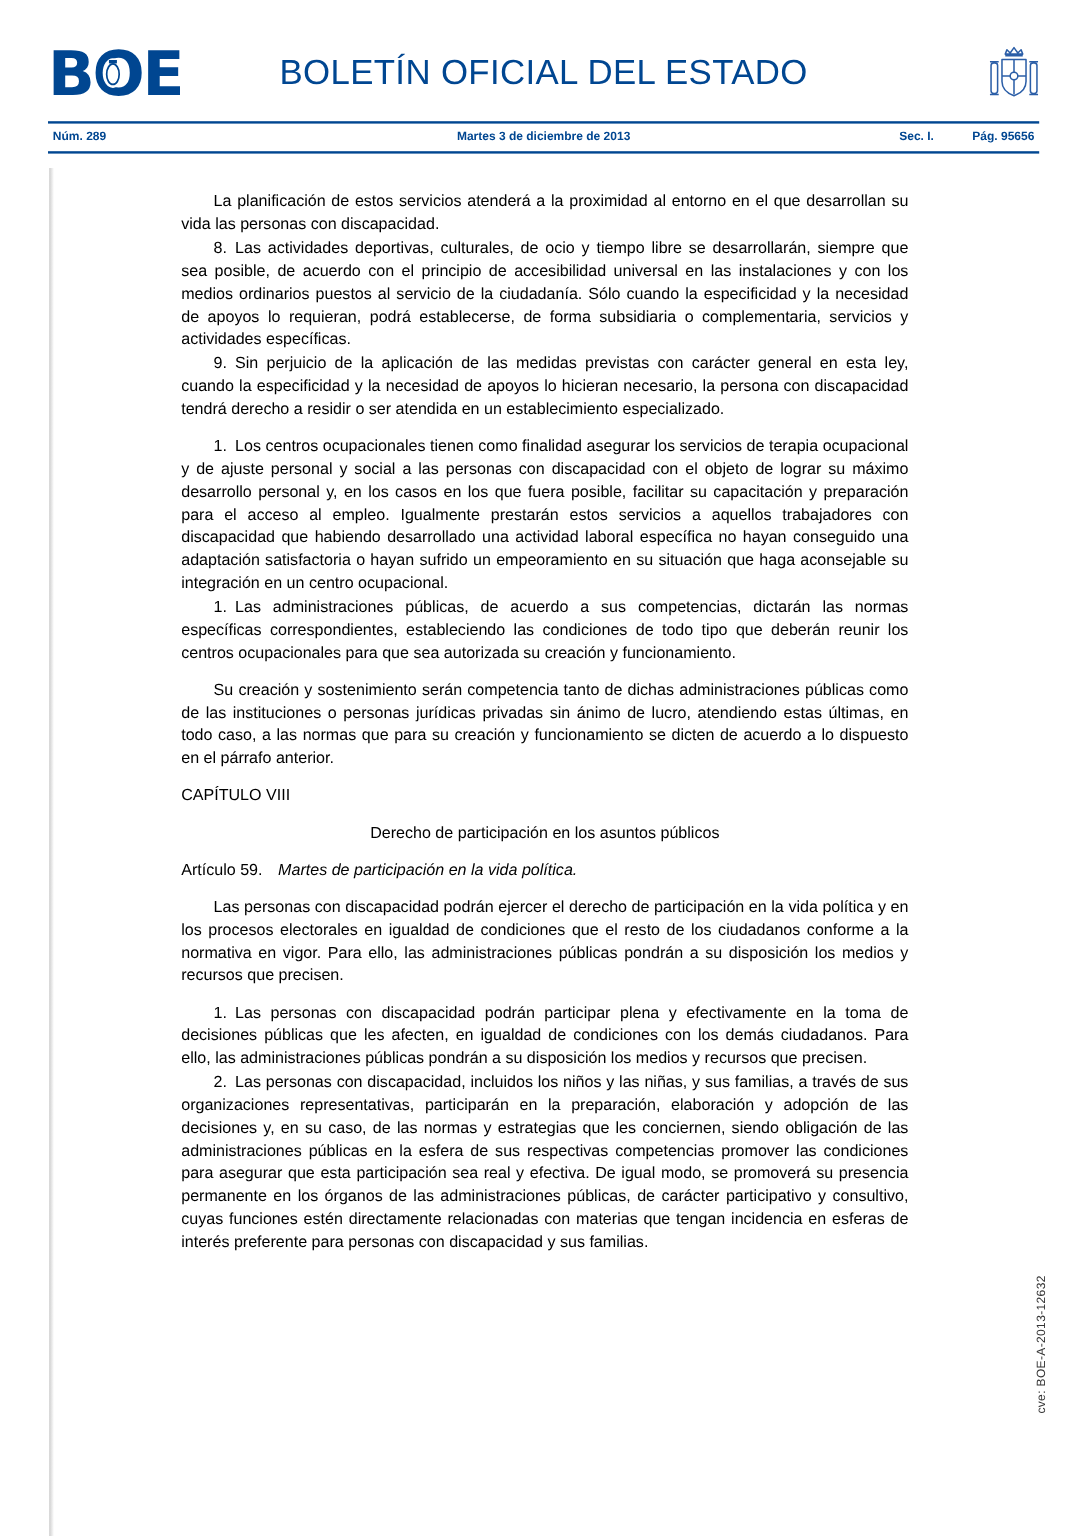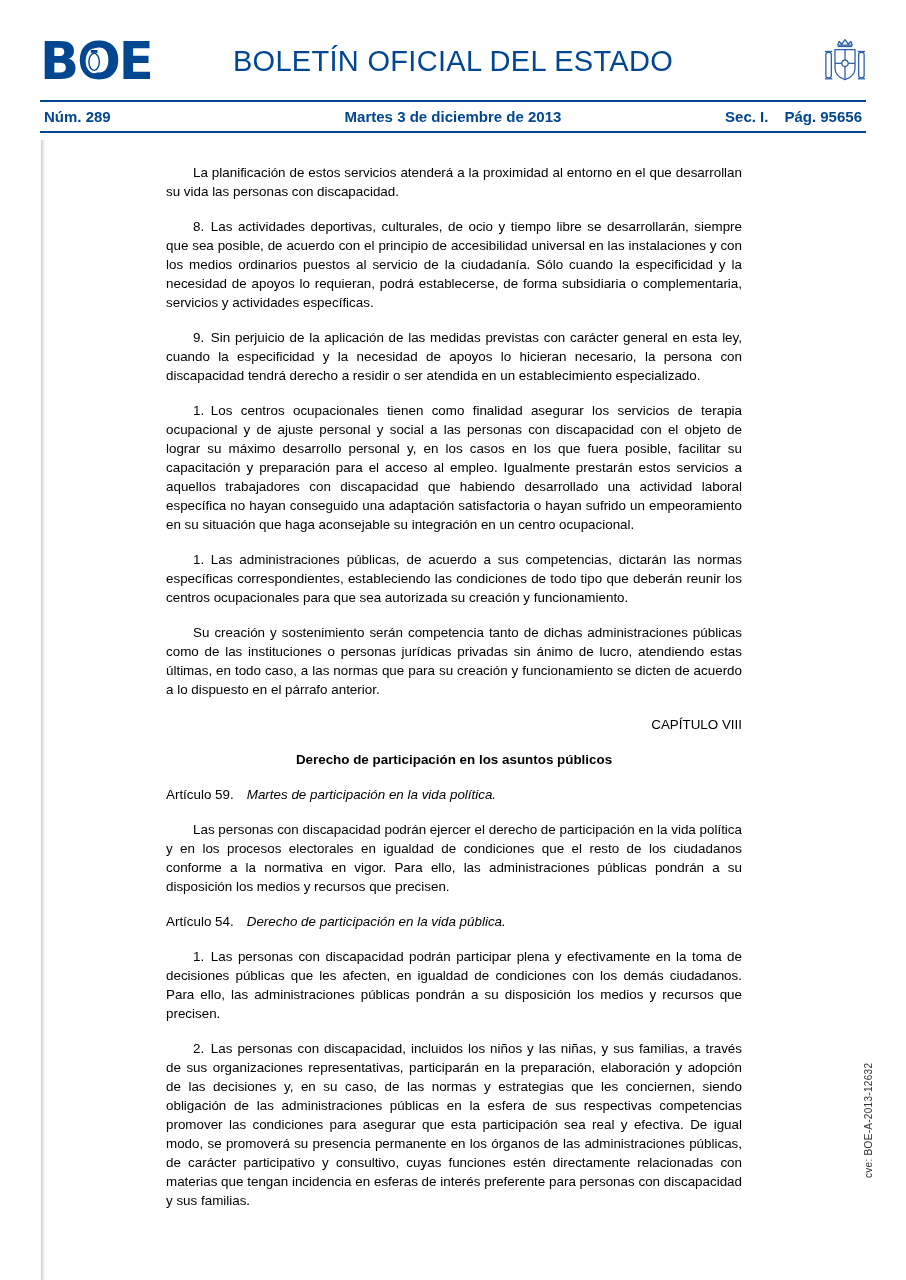--- a/index.html
+++ b/index.html
@@ -39,40 +39,40 @@
     background: #004691;
     margin: 0 40px;
   }
   .meta {
     display: flex;
     align-items: center;
     padding: 6px 4px;
     margin: 0 40px;
     color: #004691;
     font-weight: bold;
-    font-size: 15px;
+    font-size: 10px;
   }
   .meta .left  { flex: 1; text-align: left; }
   .meta .mid   { flex: none; text-align: center; }
   .meta .right { flex: 1; text-align: right; }
-  .meta .pagenum { margin-left: 16px; }
+  .meta .pagenum { margin-left: 32px; }
 
   
   .doc {
     margin: 30px 148px 0 150px;
     font-size: 13.4px;
     line-height: 19px;
     color: #000000;
     text-align: justify;
   }
-  .block { margin: 16px; }
+  .block { margin: 1px; }
   .gap { margin-top: 12px; }
   .p { text-indent: 27px; }
-  .chapter { text-align: right; text-indent: 0; }
-  .section_title { text-align: center; text-indent: 0; font-weight: bold; }
+  .chapter { text-align: left; text-indent: 0; }
+  .section_title { text-align: center; text-indent: 0; font-weight: normal; }
   .article { text-indent: 0; }
   .article .article-title { font-style: italic; margin-left: 13px; }
 
   
   .cve {
     position: absolute;
     top: 1058px;
     right: 32px;
     height: 124px;
     writing-mode: vertical-rl;
@@ -143,21 +143,20 @@
       <p class="block p">La planificación de estos servicios atenderá a la proximidad al entorno en el que desarrollan su vida las personas con discapacidad.</p>
       <p class="block p">8. Las actividades deportivas, culturales, de ocio y tiempo libre se desarrollarán, siempre que sea posible, de acuerdo con el principio de accesibilidad universal en las instalaciones y con los medios ordinarios puestos al servicio de la ciudadanía. Sólo cuando la especificidad y la necesidad de apoyos lo requieran, podrá establecerse, de forma subsidiaria o complementaria, servicios y actividades específicas.</p>
       <p class="block p">9. Sin perjuicio de la aplicación de las medidas previstas con carácter general en esta ley, cuando la especificidad y la necesidad de apoyos lo hicieran necesario, la persona con discapacidad tendrá derecho a residir o ser atendida en un establecimiento especializado.</p>
       <p class="block p gap">1. Los centros ocupacionales tienen como finalidad asegurar los servicios de terapia ocupacional y de ajuste personal y social a las personas con discapacidad con el objeto de lograr su máximo desarrollo personal y, en los casos en los que fuera posible, facilitar su capacitación y preparación para el acceso al empleo. Igualmente prestarán estos servicios a aquellos trabajadores con discapacidad que habiendo desarrollado una actividad laboral específica no hayan conseguido una adaptación satisfactoria o hayan sufrido un empeoramiento en su situación que haga aconsejable su integración en un centro ocupacional.</p>
       <p class="block p">1. Las administraciones públicas, de acuerdo a sus competencias, dictarán las normas específicas correspondientes, estableciendo las condiciones de todo tipo que deberán reunir los centros ocupacionales para que sea autorizada su creación y funcionamiento.</p>
       <p class="block p gap">Su creación y sostenimiento serán competencia tanto de dichas administraciones públicas como de las instituciones o personas jurídicas privadas sin ánimo de lucro, atendiendo estas últimas, en todo caso, a las normas que para su creación y funcionamiento se dicten de acuerdo a lo dispuesto en el párrafo anterior.</p>
       <p class="block chapter gap">CAPÍTULO VIII</p>
       <p class="block section_title gap">Derecho de participación en los asuntos públicos</p>
       <p class="block article gap"><span>Artículo 59.</span><span class="article-title">Martes de participación en la vida política.</span></p>
       <p class="block p gap">Las personas con discapacidad podrán ejercer el derecho de participación en la vida política y en los procesos electorales en igualdad de condiciones que el resto de los ciudadanos conforme a la normativa en vigor. Para ello, las administraciones públicas pondrán a su disposición los medios y recursos que precisen.</p>
-      <p class="block article gap"><span>Artículo 54.</span><span class="article-title">Derecho de participación en la vida pública.</span></p>
       <p class="block p gap">1. Las personas con discapacidad podrán participar plena y efectivamente en la toma de decisiones públicas que les afecten, en igualdad de condiciones con los demás ciudadanos. Para ello, las administraciones públicas pondrán a su disposición los medios y recursos que precisen.</p>
       <p class="block p">2. Las personas con discapacidad, incluidos los niños y las niñas, y sus familias, a través de sus organizaciones representativas, participarán en la preparación, elaboración y adopción de las decisiones y, en su caso, de las normas y estrategias que les conciernen, siendo obligación de las administraciones públicas en la esfera de sus respectivas competencias promover las condiciones para asegurar que esta participación sea real y efectiva. De igual modo, se promoverá su presencia permanente en los órganos de las administraciones públicas, de carácter participativo y consultivo, cuyas funciones estén directamente relacionadas con materias que tengan incidencia en esferas de interés preferente para personas con discapacidad y sus familias.</p>
     </main>
 
   <div class="cve">cve: BOE-A-2013-12632</div>
 
   <div class="page-shadow"></div>
 
 </div>
 

